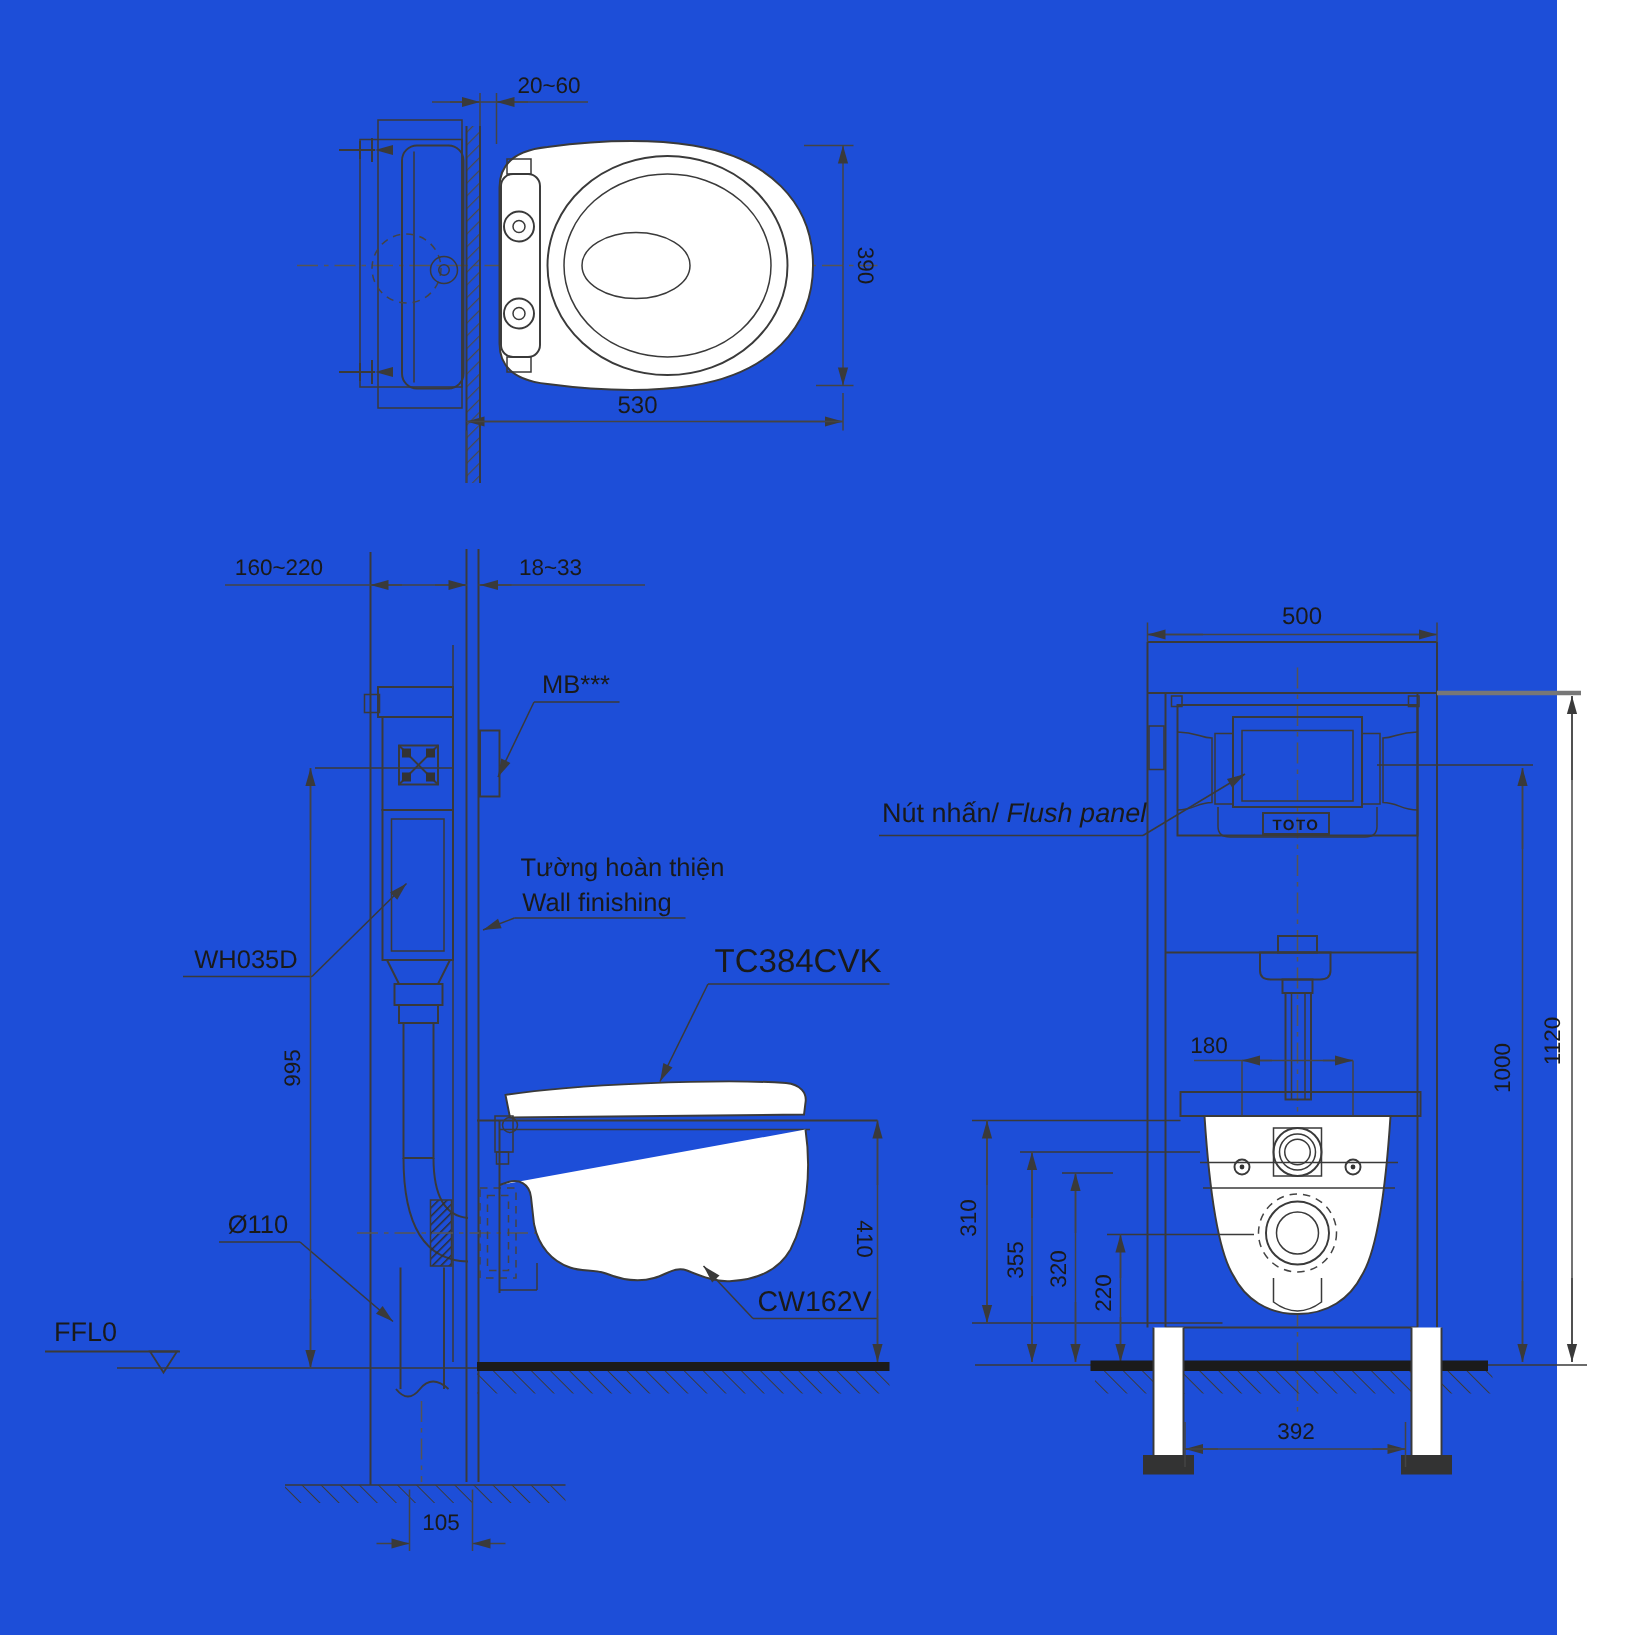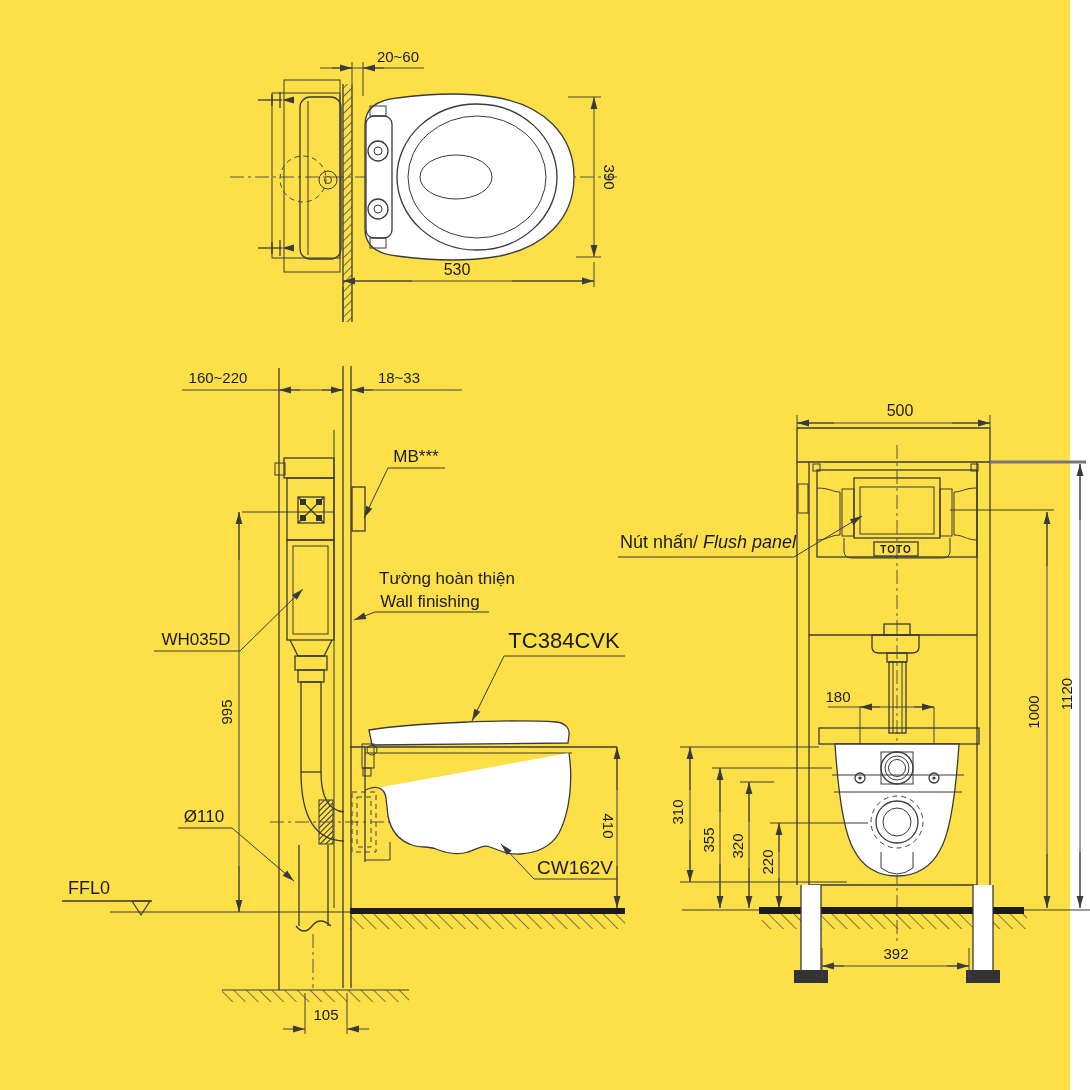--- a/index.html
+++ b/index.html
@@ -1,16 +1,16 @@
 <!DOCTYPE html>
 <html><head>
 <meta charset="utf-8">
 <style>
   html,body{margin:0;padding:0;background:#ffffff;}
-  .page{width:1038px;height:1090px;background:#fde047;position:relative;font-family:"Liberation Sans",sans-serif;padding-left:32px;}
+  .page{width:1038px;height:1090px;background:#1d4ed8;position:relative;font-family:"Liberation Sans",sans-serif;}
   svg{display:block;}
   text{fill:#1a1a1a;font-family:"Liberation Sans",sans-serif;}
   .dim{font-size:15px;}
   .dim-lg{font-size:16px;}
   .lbl{font-size:17px;}
   .lbl-lg{font-size:22px;}
   .lbl-md{font-size:19px;}
   .lbl-ffl{font-size:18px;}
   .lbl-flush{font-size:18px;}
   .logo{font-size:10px;font-weight:bold;letter-spacing:1px;}

